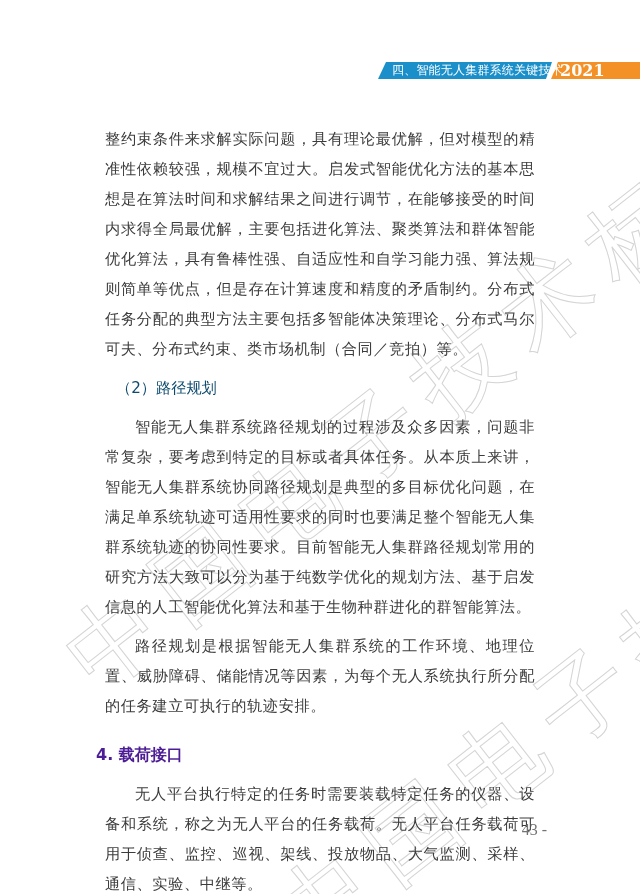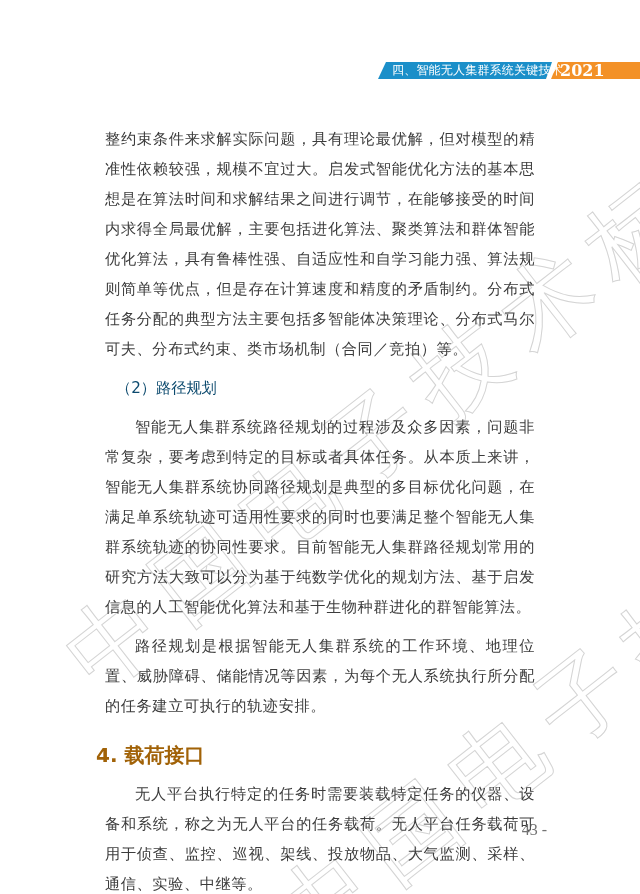--- a/index.html
+++ b/index.html
@@ -85,24 +85,24 @@
     .indent { text-indent: 30px; }
     .subheading {
       margin: 0;
       font-size: 15.2px;
       line-height: 30px;
       padding-left: 20px;
       color: #0c4a6e;
     }
     .section-heading {
       margin: 16px 0 0 0;
-      font-size: 20px;
+      font-size: 16px;
       line-height: 30px;
       font-weight: bold;
-      color: #a16207;
+      color: #4c1d95;
       padding-top: 3px;
     }
     .page-number {
       position: absolute;
       right: 93px; top: 821px;
       font-family: "Liberation Serif", "DejaVu Serif", serif;
       font-size: 16px;
       color: #737373;
       z-index: 1;
     }

